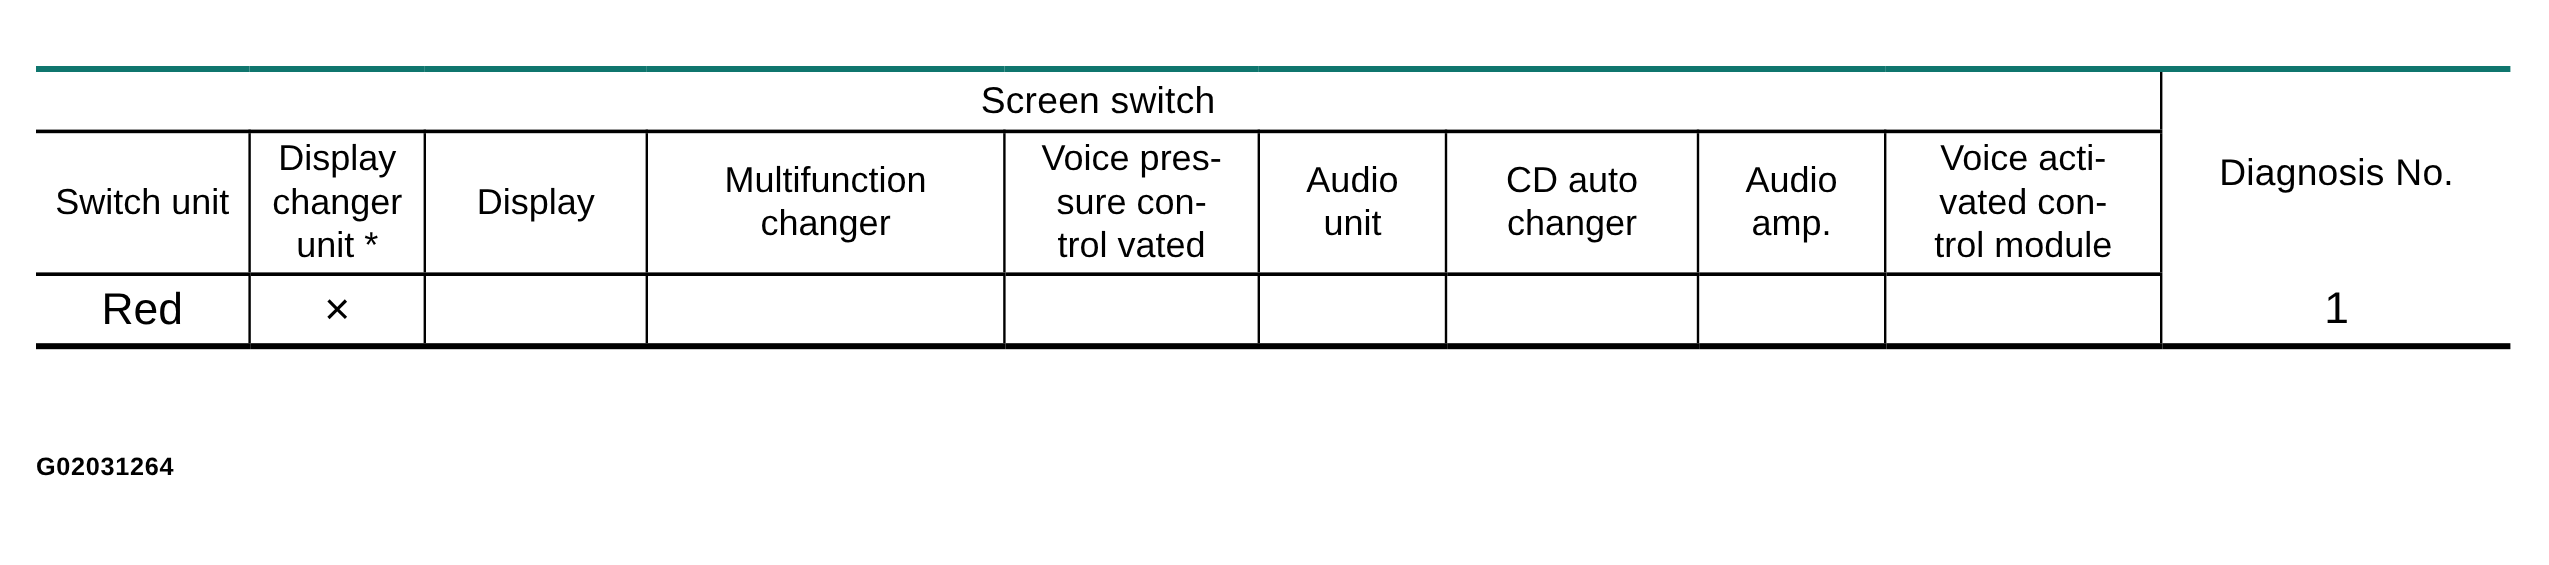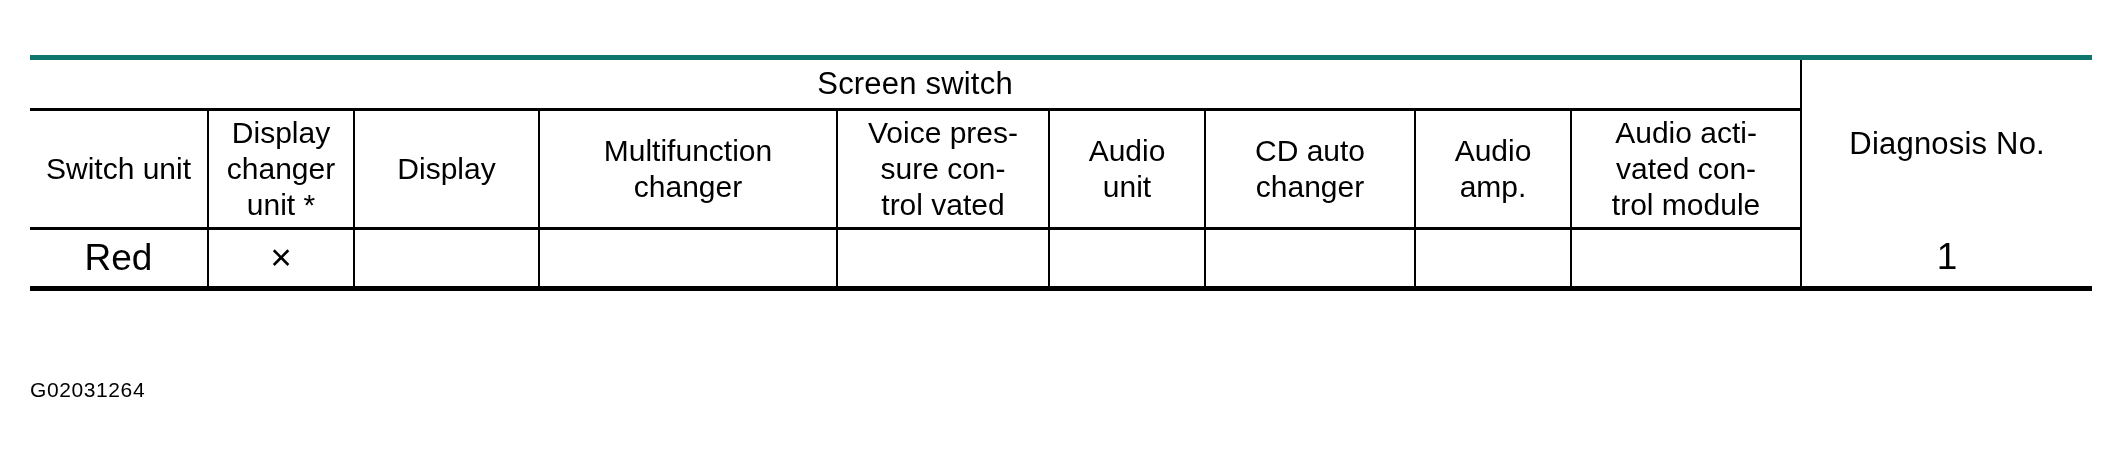--- a/index.html
+++ b/index.html
@@ -85,20 +85,21 @@
   .mark-x { font-size: 27px; }
 
   
   .fig-caption {
     position: absolute;
     left: 30px;
     top: 378px;
     font-size: 21px;
     letter-spacing: 0.6px;
     white-space: nowrap;
+    font-weight: bold;
   }
 </style>
 </head>
 <body>
 
 <div class="sheet">
 
   <table class="diag-table">
     <colgroup>
       <col style="width:178px">
@@ -168,21 +169,21 @@
           </span>
         </td>
         <td>
           <span class="cell-lines">
             <span>Audio</span>
             <span>amp.</span>
           </span>
         </td>
         <td>
           <span class="cell-lines">
-            <span>Audio acti-</span>
+            <span>Voice acti-</span>
             <span>vated con-</span>
             <span>trol module</span>
           </span>
         </td>
       </tr>
 
       <tr class="data-row">
         <td>Red</td>
         <td class="mark-x">×</td>
         <td></td>

